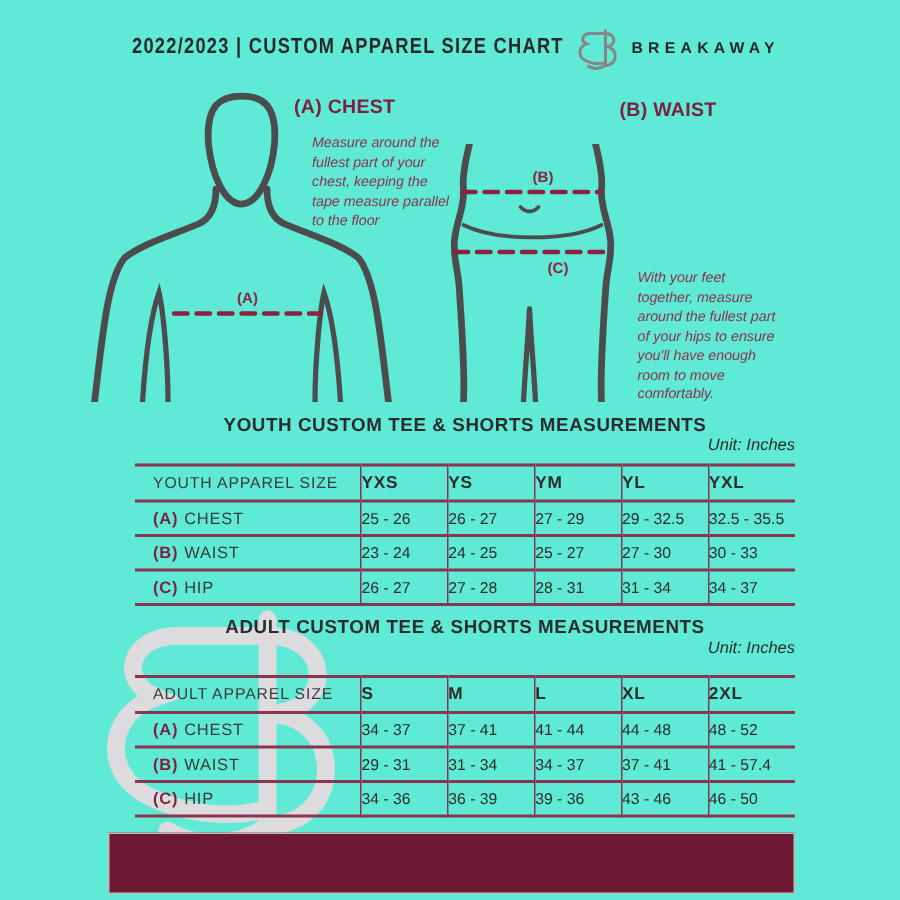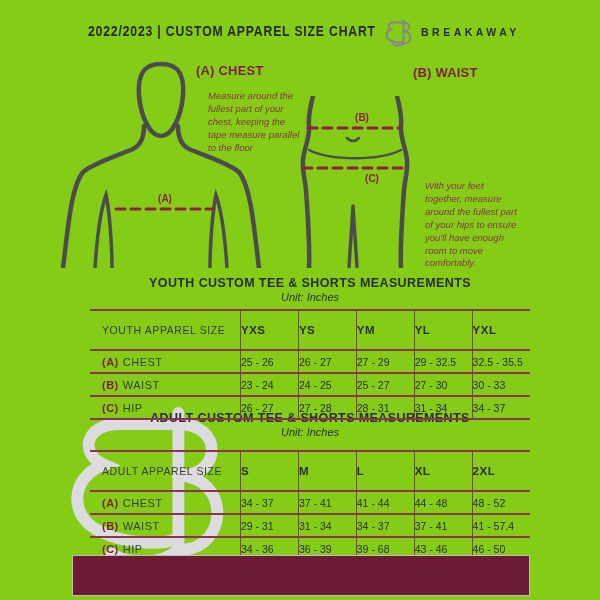--- a/index.html
+++ b/index.html
@@ -1,16 +1,16 @@
 <!DOCTYPE html>
 <html><head>
 <meta charset="utf-8">
 <style>
   html,body{margin:0;padding:0;}
-  .page{position:relative;width:600px;height:600px;background:#84cc16;overflow:hidden;
+  .page{position:relative;width:600px;height:600px;background:#5eead4;overflow:hidden;
         font-family:"Liberation Sans",sans-serif;text-decoration:underline;-webkit-font-smoothing:antialiased;}
 
   
   .header-title{position:absolute;left:88px;top:23px;font-size:14.5px;font-weight:bold;
         color:#28282a;letter-spacing:1px;white-space:nowrap;transform:scaleX(.84);
         transform-origin:left top;}
   .logo-svg{position:absolute;left:383px;top:15px;width:30px;height:36px;color:#85858a;}
   .brand{position:absolute;left:421px;top:26px;font-size:10.5px;font-weight:bold;
         letter-spacing:3.5px;color:#28282a;white-space:nowrap;}
 
@@ -25,28 +25,28 @@
         fill:#8c2140;text-anchor:middle;}
 
   
   .instr{position:absolute;}
   .instr h3{margin:0 0 7px 0;font-size:13px;font-weight:bold;color:#7e1f3d;letter-spacing:.2px;}
   .instr p{margin:12px;font-size:9.5px;font-style:italic;color:#8d2f4c;line-height:1.36;}
 
   
   .sec-title{position:absolute;left:90px;width:440px;text-align:center;font-size:12.5px;
         font-weight:bold;color:#2c2c2e;letter-spacing:.4px;}
-  .sec-unit{position:absolute;left:90px;width:440px;text-align:center;font-size:11px;
+  .sec-unit{position:absolute;left:90px;width:440px;text-align:right;font-size:11px;
         font-style:italic;color:#2c2c2e;}
 
   
   table.size-table{position:absolute;left:90px;width:440px;border-collapse:collapse;
         table-layout:fixed;border-bottom:2px solid #8a3450;z-index:1;}
   table.size-table tr{height:23px;}
-  table.size-table thead tr{height:40px;margin-top:36px;}
+  table.size-table thead tr{height:24px;margin-top:36px;}
   table.size-table th,table.size-table td{border-top:2px solid #8a3450;padding:0;}
   th.lbl{width:138px;}
   .lbl{text-align:left;padding-left:12px !important;}
   .val{border-left:1.5px solid #8a3450;text-align:left;}
   th.lbl{font-weight:normal;font-size:10.5px;letter-spacing:.6px;color:#3a3a3c;}
   th.val{font-size:11.5px;font-weight:bold;color:#2c2c2e;letter-spacing:.5px;}
   td.lbl{font-size:11px;letter-spacing:.5px;color:#3a3a3c;}
   td.lbl .pfx{color:#7e1f3d;font-weight:bold;}
   td.lbl .lab{margin-left:4px;}
   td.val{font-size:10.5px;color:#2c2c2e;}
@@ -184,21 +184,21 @@
           <td class="val">29 - 31</td>
           <td class="val">31 - 34</td>
           <td class="val">34 - 37</td>
           <td class="val">37 - 41</td>
           <td class="val">41 - 57.4</td>
         </tr>
         <tr>
           <td class="lbl"><span class="pfx">(C)</span><span class="lab">HIP</span></td>
           <td class="val">34 - 36</td>
           <td class="val">36 - 39</td>
-          <td class="val">39 - 68</td>
+          <td class="val">39 - 36</td>
           <td class="val">43 - 46</td>
           <td class="val">46 - 50</td>
         </tr>
       </tbody>
     </table>
 
   <div class="footer-bar"></div>
 
 </div>
 

